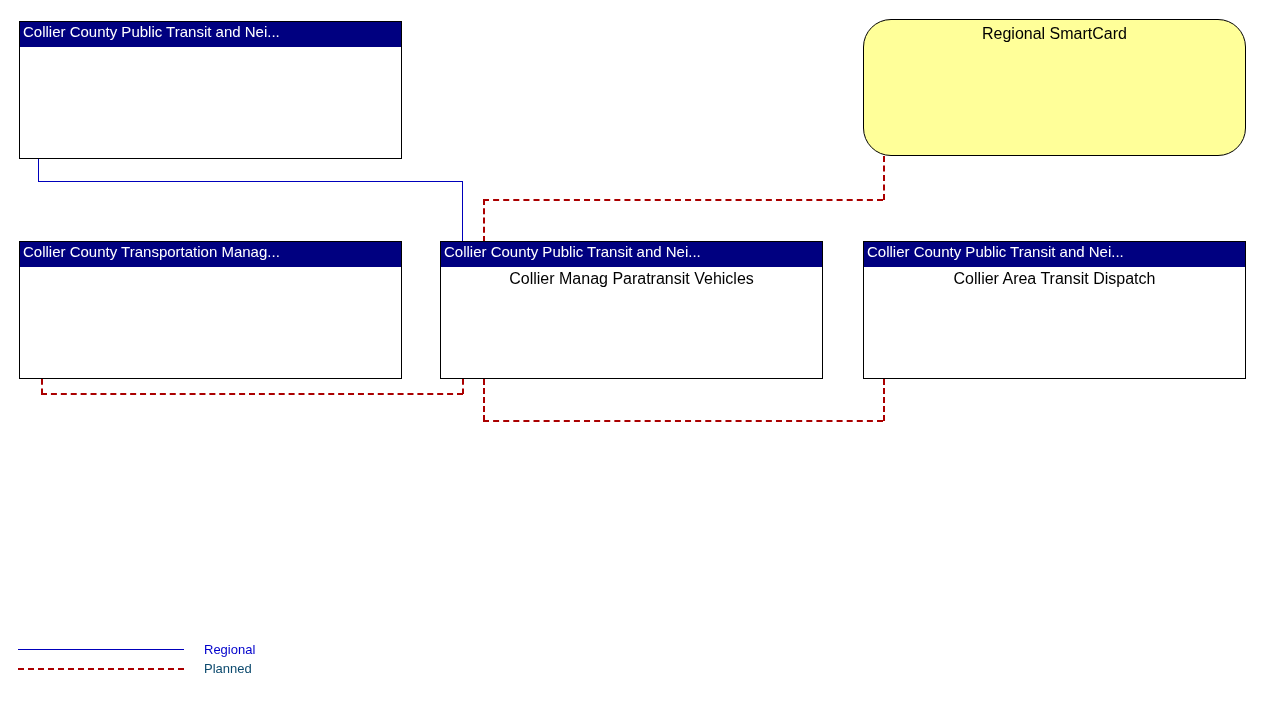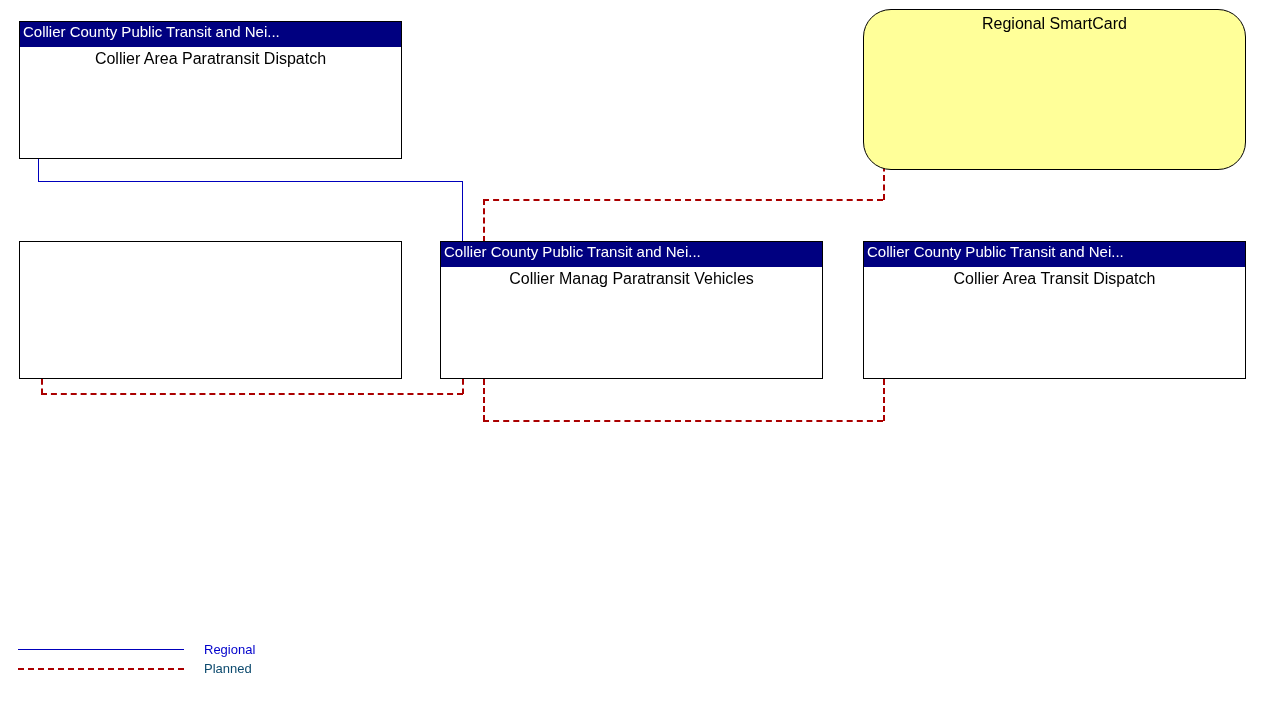--- a/index.html
+++ b/index.html
@@ -136,37 +136,37 @@
   <div class="seg v-planned" style="left:41px; top:379px; height:15px;"></div>
   <div class="seg h-planned" style="left:41px; top:393px; width:422px;"></div>
   <div class="seg v-planned" style="left:462px; top:379px; height:15px;"></div>
 
   <div class="seg v-planned" style="left:483px; top:379px; height:42px;"></div>
   <div class="seg h-planned" style="left:483px; top:420px; width:400px;"></div>
   <div class="seg v-planned" style="left:883px; top:379px; height:42px;"></div>
 
   <div class="node" style="left:19px; top:21px; width:383px; height:138px;">
     <div class="titlebar">Collier County Public Transit and Nei...</div>
-    <div class="bodylabel">Collier Area Paratransit Dispatch</div>
   </div>
 
   <div class="node" style="left:19px; top:241px; width:383px; height:138px;">
+    <div class="titlebar">Collier County Transportation Manag...</div>
   </div>
 
   <div class="node" style="left:440px; top:241px; width:383px; height:138px;">
     <div class="titlebar">Collier County Public Transit and Nei...</div>
     <div class="bodylabel">Collier Manag Paratransit Vehicles</div>
   </div>
 
   <div class="node" style="left:863px; top:241px; width:383px; height:138px;">
     <div class="titlebar">Collier County Public Transit and Nei...</div>
     <div class="bodylabel">Collier Area Transit Dispatch</div>
   </div>
 
-  <div class="term" style="left:863px; top:9px; width:383px; height:161px;">
+  <div class="term" style="left:863px; top:19px; width:383px; height:137px;">
     <div class="termlabel">Regional SmartCard</div>
   </div>
 
   <div id="legend">
     <div class="legend-row">
       <div class="legend-swatch existing"></div>
       <div class="legend-label existing">Regional</div>
     </div>
     <div class="legend-row">
       <div class="legend-swatch planned"></div>

